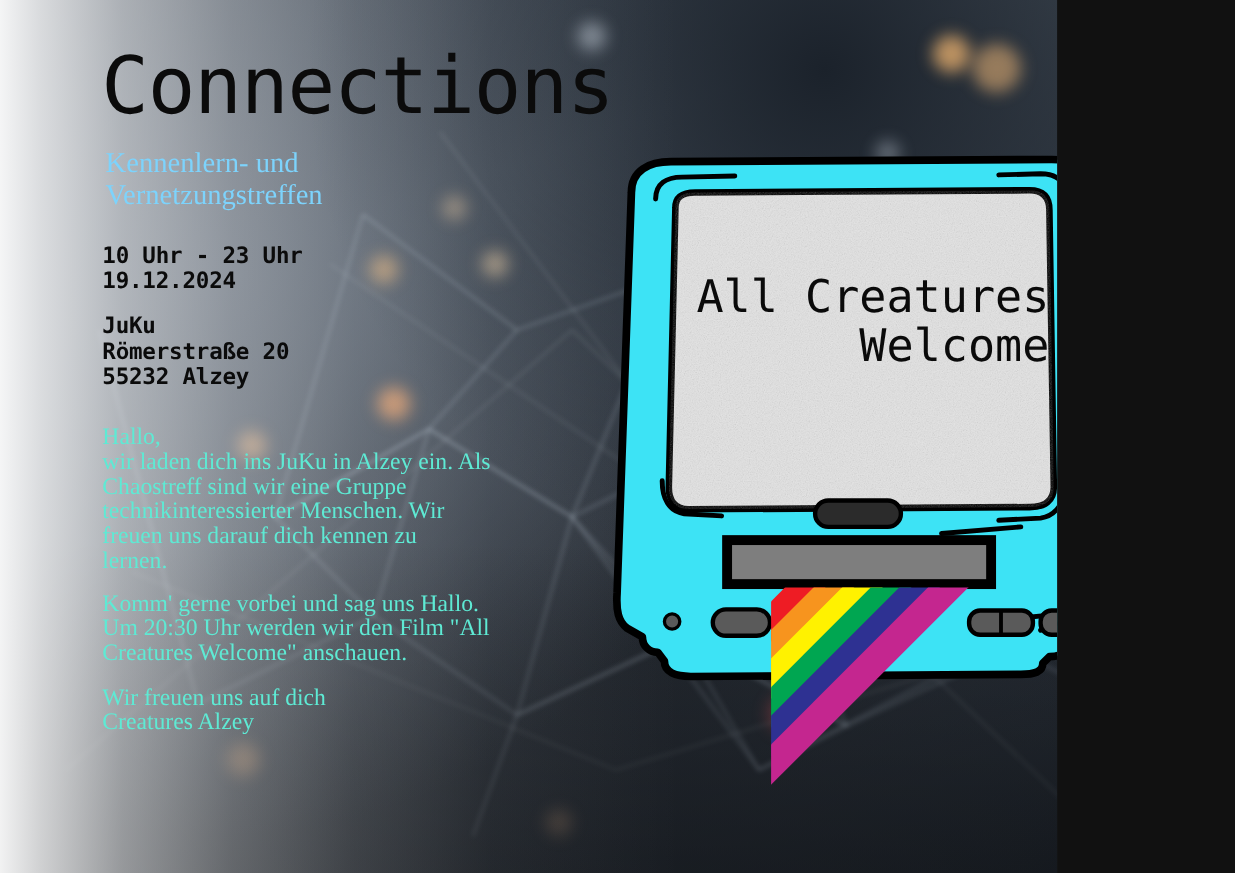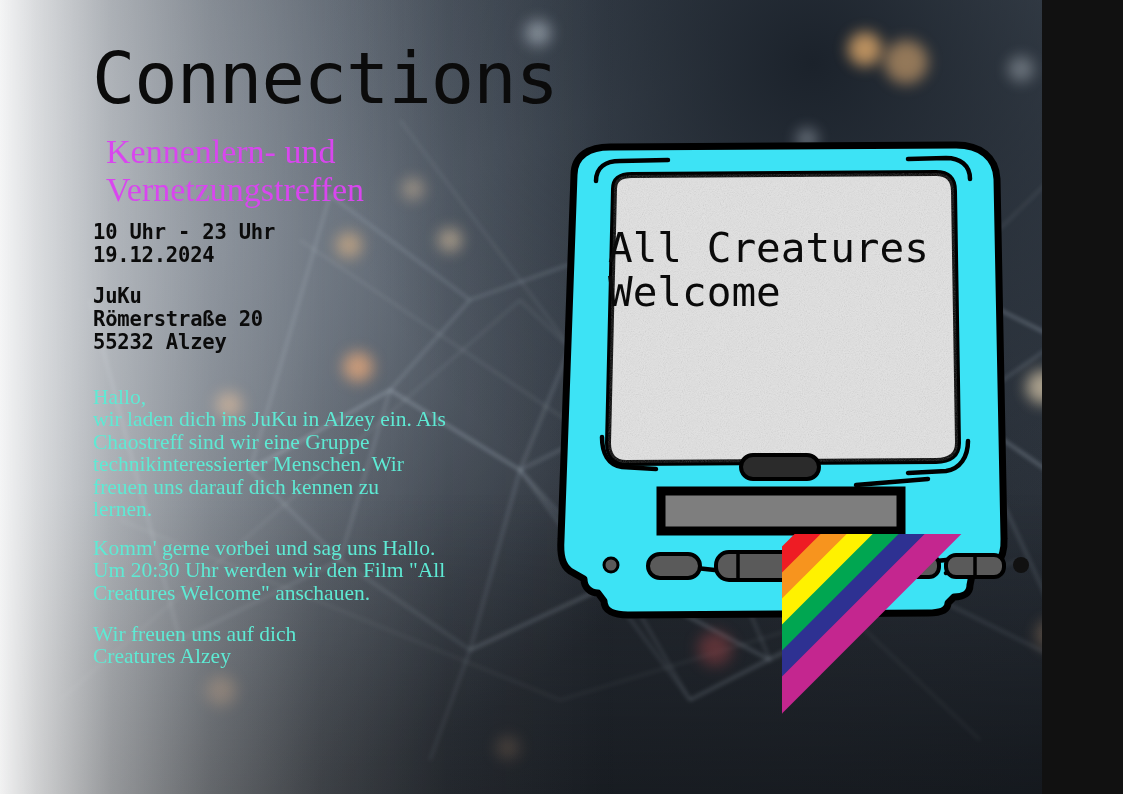--- a/index.html
+++ b/index.html
@@ -1,18 +1,18 @@
 <!DOCTYPE html>
 <html><head>
 <meta charset="utf-8">
 <style>
   html,body{margin:0;padding:0;background:#111;}
   #poster{
     position:relative;
-    width:1042px;height:794px;
+    width:961px;height:794px;
     overflow:hidden;
     background:#2c333b;
     font-family:"Liberation Serif", serif;
   }
 
   
   .bg-base{
     position:absolute;inset:0;
     background:
       radial-gradient(circle at 78% 8%,  #1b222b 0%, rgba(27,34,43,0) 45%),
@@ -47,24 +47,24 @@
     font-family:"DejaVu Sans Mono", monospace;
     font-weight:400;
     font-size:72px;
     line-height:1;
     letter-spacing:-1px;
     position:absolute;top:42px;left:0;
     white-space:nowrap;
     color:#0b0b0b;
   }
   .subtitle{
-    position:absolute;top:133px;left:14px;
-    font-family:"Liberation Serif", serif;
-    font-size:34px;line-height:1.12;
-    color:#d946ef;
+    position:absolute;top:133px;left:4px;
+    font-family:"Liberation Serif", serif;
+    font-size:26px;line-height:1.12;
+    color:#7dd3fc;
     white-space:pre-line;
   }
   .meta-block{
     position:absolute;left:1px;
     font-family:"DejaVu Sans Mono", monospace;
     font-weight:bold;
     font-size:20.5px;line-height:1.12;
     letter-spacing:-0.2px;
     color:#0b0b0b;
     white-space:pre-line;
@@ -81,22 +81,22 @@
   }
   #par-intro{top:386px;}
   #par-invite{top:537px;}
   #par-sign{top:623px;}
 
   
   .tv{position:absolute;left:556px;top:141px;width:452px;height:480px;}
   .tv svg{position:absolute;left:0;top:0;overflow:visible;}
 
   .screen-text{
-    position:absolute;left:608px;top:226px;width:346px;
-    text-align:left;color:#0a0a0a;
+    position:absolute;left:608px;top:248px;width:346px;
+    text-align:right;color:#0a0a0a;
     pointer-events:none;
   }
   .screen-title{
     font-family:"DejaVu Sans Mono", monospace;
     font-size:41px;line-height:1.08;font-weight:400;
     letter-spacing:0px;
     white-space:pre-line;
   }
   .screen-sub{
     margin-top:13px;

